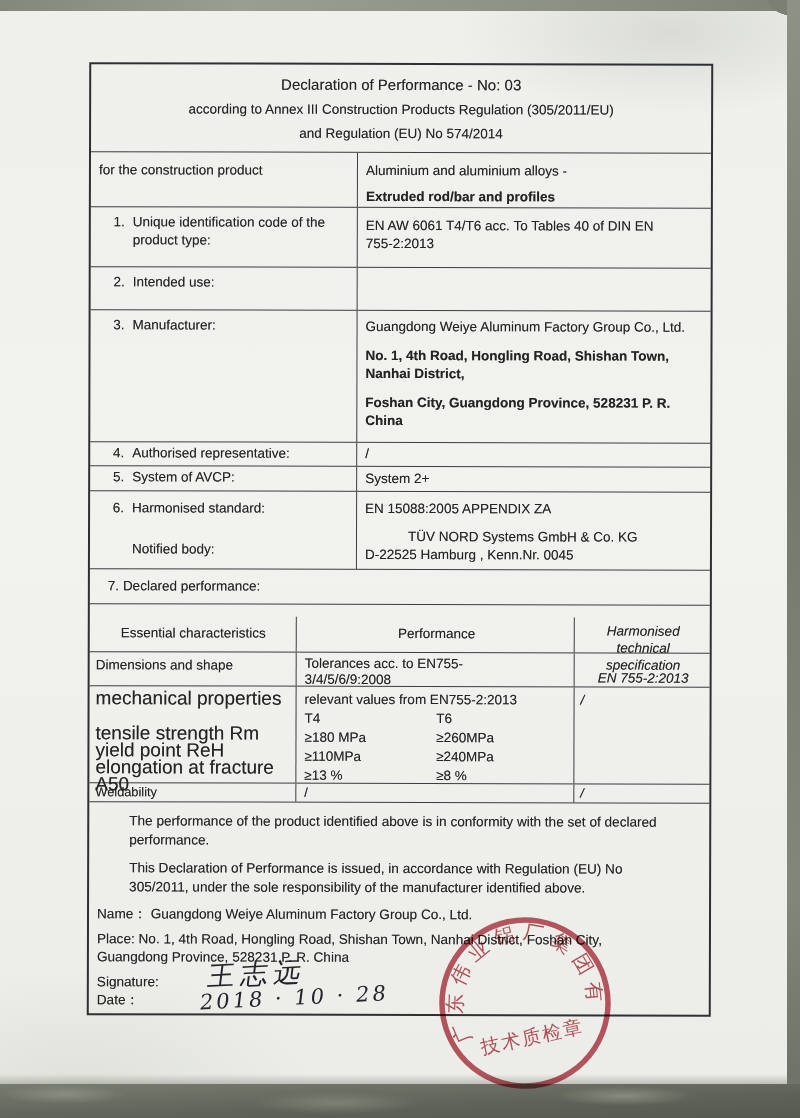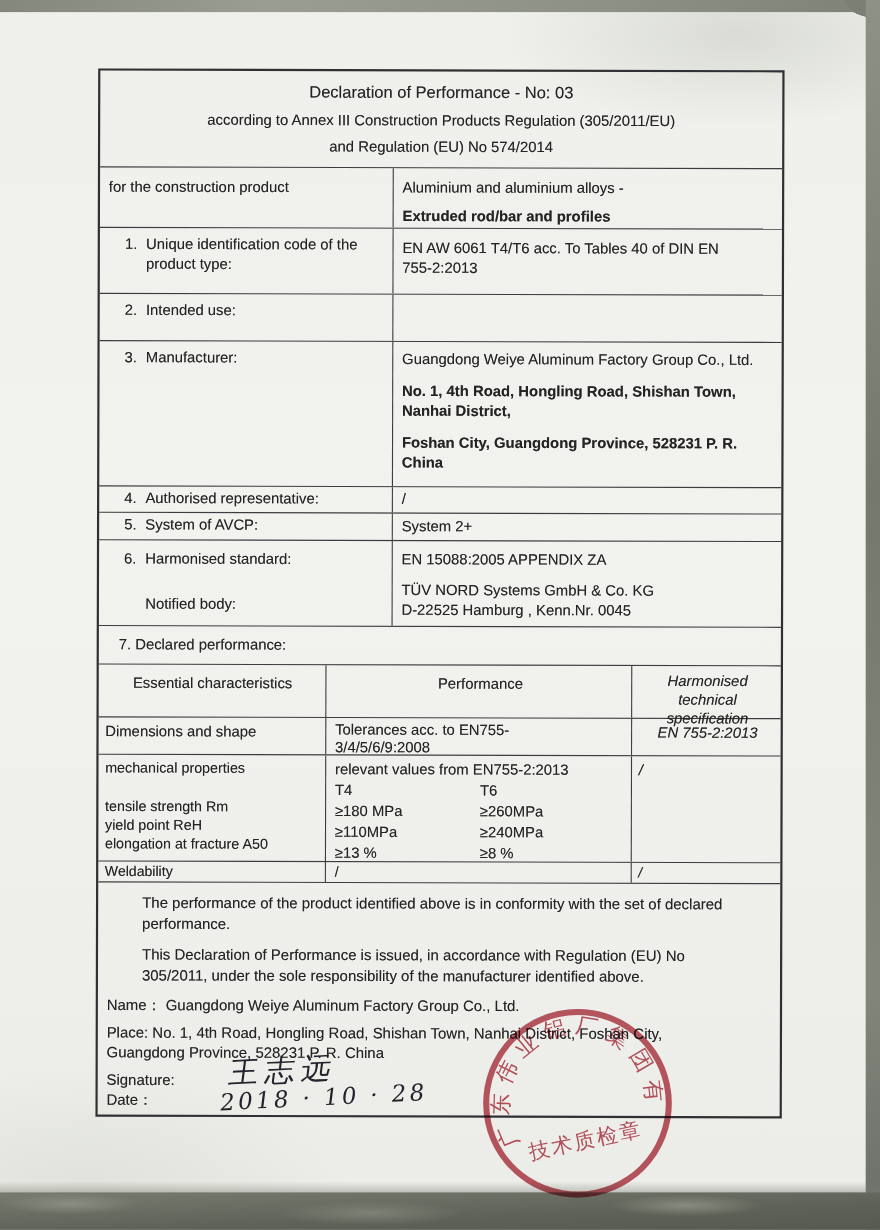--- a/index.html
+++ b/index.html
@@ -62,23 +62,23 @@
   .t2 { font-size:13.5px; margin-bottom:6px; }
   .t3 { font-size:13.5px; }
 
   .gap-p { margin-top:8px;font-weight:bold; }
   .row7 { padding:8px 6px 6px 18px; height:35px; }
 
   .sub { display:flex; }
   .sc1 { width:207px; border-right:1.5px solid #3c3d40; padding:4px 5px 3px 6px; }
   .sc2 { width:278px; border-right:1.5px solid #3c3d40; padding:4px 5px 3px 8px; }
   .sc3 { flex:1; padding:4px 4px 3px 6px;font-style:italic; }
-  .cen { text-align:center; }
+  .cen { text-align:center;margin-top:12px; }
   .subhead { font-size:13.5px; }
-  .mech-left { font-size:13px; line-height:17px; }
+  .mech-left { font-size:19px; line-height:17px; }
   .tcol { display:inline-block; width:128px; }
 
   .bottom-block { position:relative; height:212px; padding-top:9px; font-size:13.6px; }
   .fpara { margin:0 30px 9px 40px; line-height:19px; }
   .fline { padding:0 10px 0 8px; line-height:18px; }
   .fline + .fline { margin-top:7px; }
   .flabel { display:inline; }
   .sig-row { display:flex; align-items:flex-start; margin-top:9px; }
   .hand {
     font-family:"DejaVu Serif", serif;
@@ -180,21 +180,21 @@
   <div class="trow" style="height:78px;">
     <div class="cl" style="padding-top:8px;">
       <div class="num-label" style="padding-top:0;">
         <span class="num">6.</span>
         <span class="nlab">Harmonised standard:</span>
       </div>
       <div style="margin-top:23px; padding-left:34px;">Notified body:</div>
     </div>
     <div class="cr" style="padding-top:8px;">
       <div>EN 15088:2005 APPENDIX ZA</div>
-      <div style="margin-top:10px;">TÜV NORD Systems GmbH &amp; Co. KG</div>
+      <div style="margin-top:10px;margin-left:43px;">TÜV NORD Systems GmbH &amp; Co. KG</div>
       <div>D-22525 Hamburg , Kenn.Nr.  0045</div>
     </div>
   </div>
 
   <div class="trow row7">
     <span>7. Declared performance:</span>
   </div>
 
   <div class="trow sub subhead" style="height:48px;">
     <div class="sc1 cen" style="padding-top:8px;">

